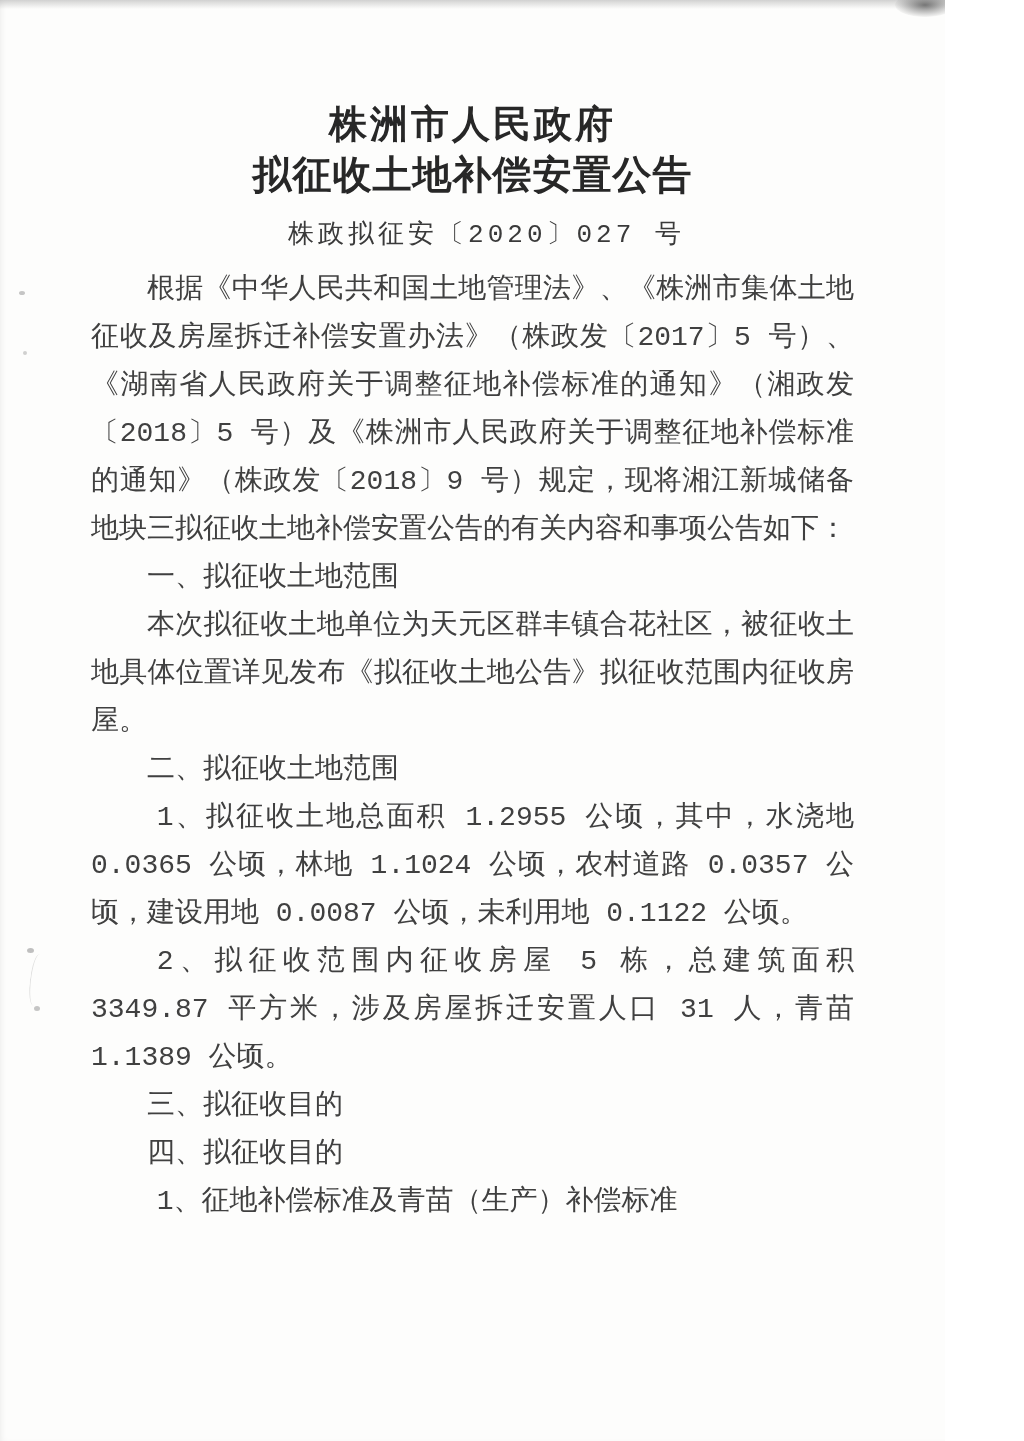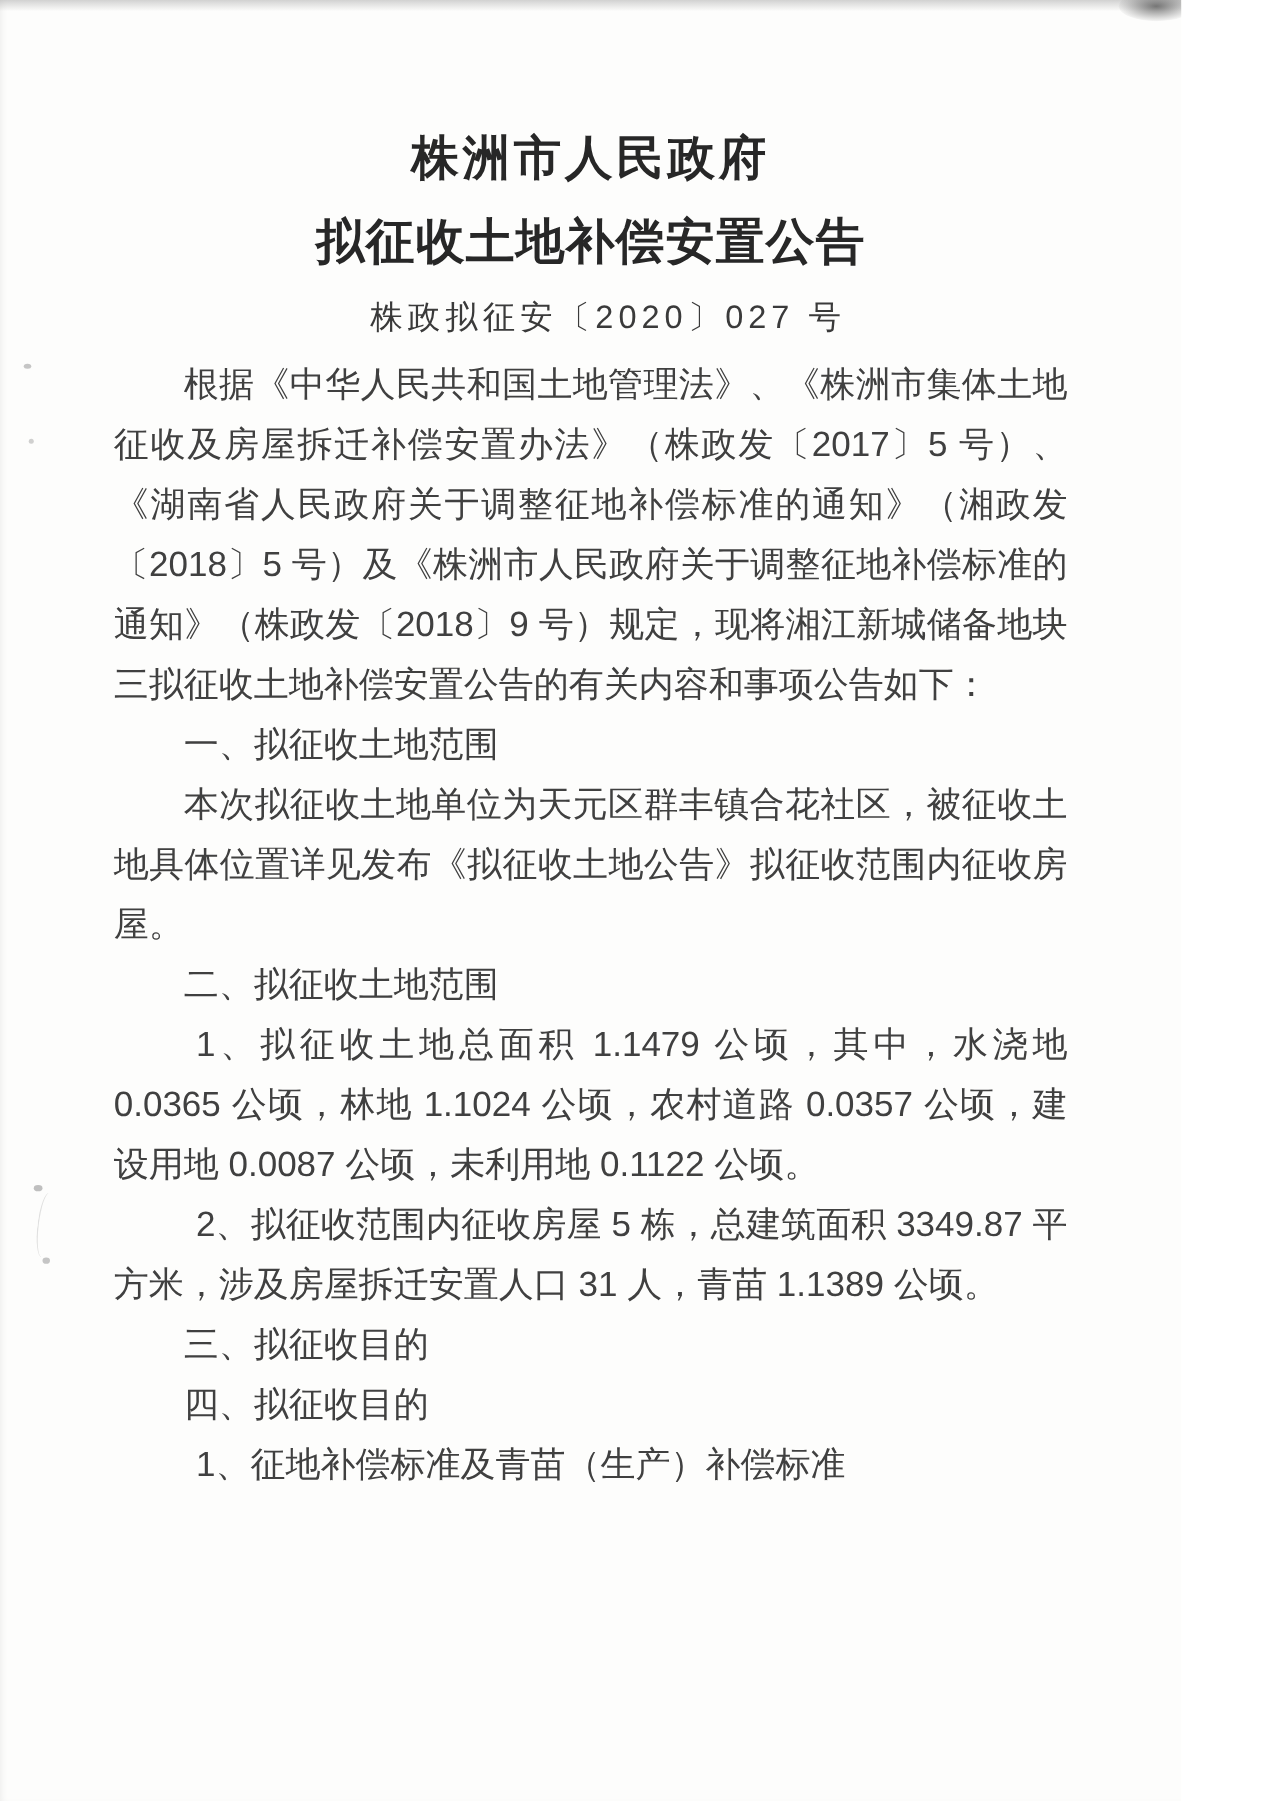--- a/index.html
+++ b/index.html
@@ -6,21 +6,21 @@
     margin: 0;
     padding: 0;
     background: #ffffff;
   }
   .page {
     position: relative;
     width: 945px;
     height: 1441px;
     background: #fdfdfc;
     overflow: hidden;
-    font-family: Liberation Sans, sans-serif;
+    font-family: Liberation Mono, monospace;
     color: #3d3d3d;
     box-shadow: inset 4px 0 6px -3px rgba(0,0,0,0.07);
   }
   
   .top-band {
     position: absolute;
     top: 0; left: 0;
     width: 100%; height: 9px;
     background: linear-gradient(to bottom, rgba(168,168,168,0.50), rgba(255,255,255,0));
   }
@@ -55,21 +55,21 @@
   }
   .title-1 {
     margin: 0;
     font-size: 38px;
     line-height: 50px;
     font-weight: 700;
     letter-spacing: 3px;
     color: #272727;
   }
   .title-2 {
-    margin: 16px;
+    margin: 0;
     font-size: 39px;
     line-height: 52px;
     font-weight: 700;
     letter-spacing: 1px;
     color: #272727;
   }
   .doc-number {
     margin-top: 14px;
     text-align: center;
     font-size: 26px;
@@ -112,20 +112,20 @@
     <h1 class="title-1">株洲市人民政府</h1>
     <h1 class="title-2">拟征收土地补偿安置公告</h1>
   </div>
   <div class="doc-number">株政拟征安〔2020〕027 号</div>
 
   <div class="content">
     <p>根据《中华人民共和国土地管理法》、《株洲市集体土地征收及房屋拆迁补偿安置办法》（株政发〔2017〕5 号）、《湖南省人民政府关于调整征地补偿标准的通知》（湘政发〔2018〕5 号）及《株洲市人民政府关于调整征地补偿标准的通知》（株政发〔2018〕9 号）规定，现将湘江新城储备地块三拟征收土地补偿安置公告的有关内容和事项公告如下：</p>
     <p>一、拟征收土地范围</p>
     <p>本次拟征收土地单位为天元区群丰镇合花社区，被征收土地具体位置详见发布《拟征收土地公告》拟征收范围内征收房屋。</p>
     <p>二、拟征收土地范围</p>
-    <p class="num">1、拟征收土地总面积 1.1479 公顷，其中，水浇地 0.0365 公顷，林地 1.1024 公顷，农村道路 0.0357 公顷，建设用地 0.0087 公顷，未利用地 0.1122 公顷。</p>
+    <p class="num">1、拟征收土地总面积 1.2955 公顷，其中，水浇地 0.0365 公顷，林地 1.1024 公顷，农村道路 0.0357 公顷，建设用地 0.0087 公顷，未利用地 0.1122 公顷。</p>
     <p class="num">2、拟征收范围内征收房屋 5 栋，总建筑面积 3349.87 平方米，涉及房屋拆迁安置人口 31 人，青苗 1.1389 公顷。</p>
     <p>三、拟征收目的</p>
     <p>四、拟征收目的</p>
     <p class="num">1、征地补偿标准及青苗（生产）补偿标准</p>
   </div>
 
 </div>
 
 </body></html>

